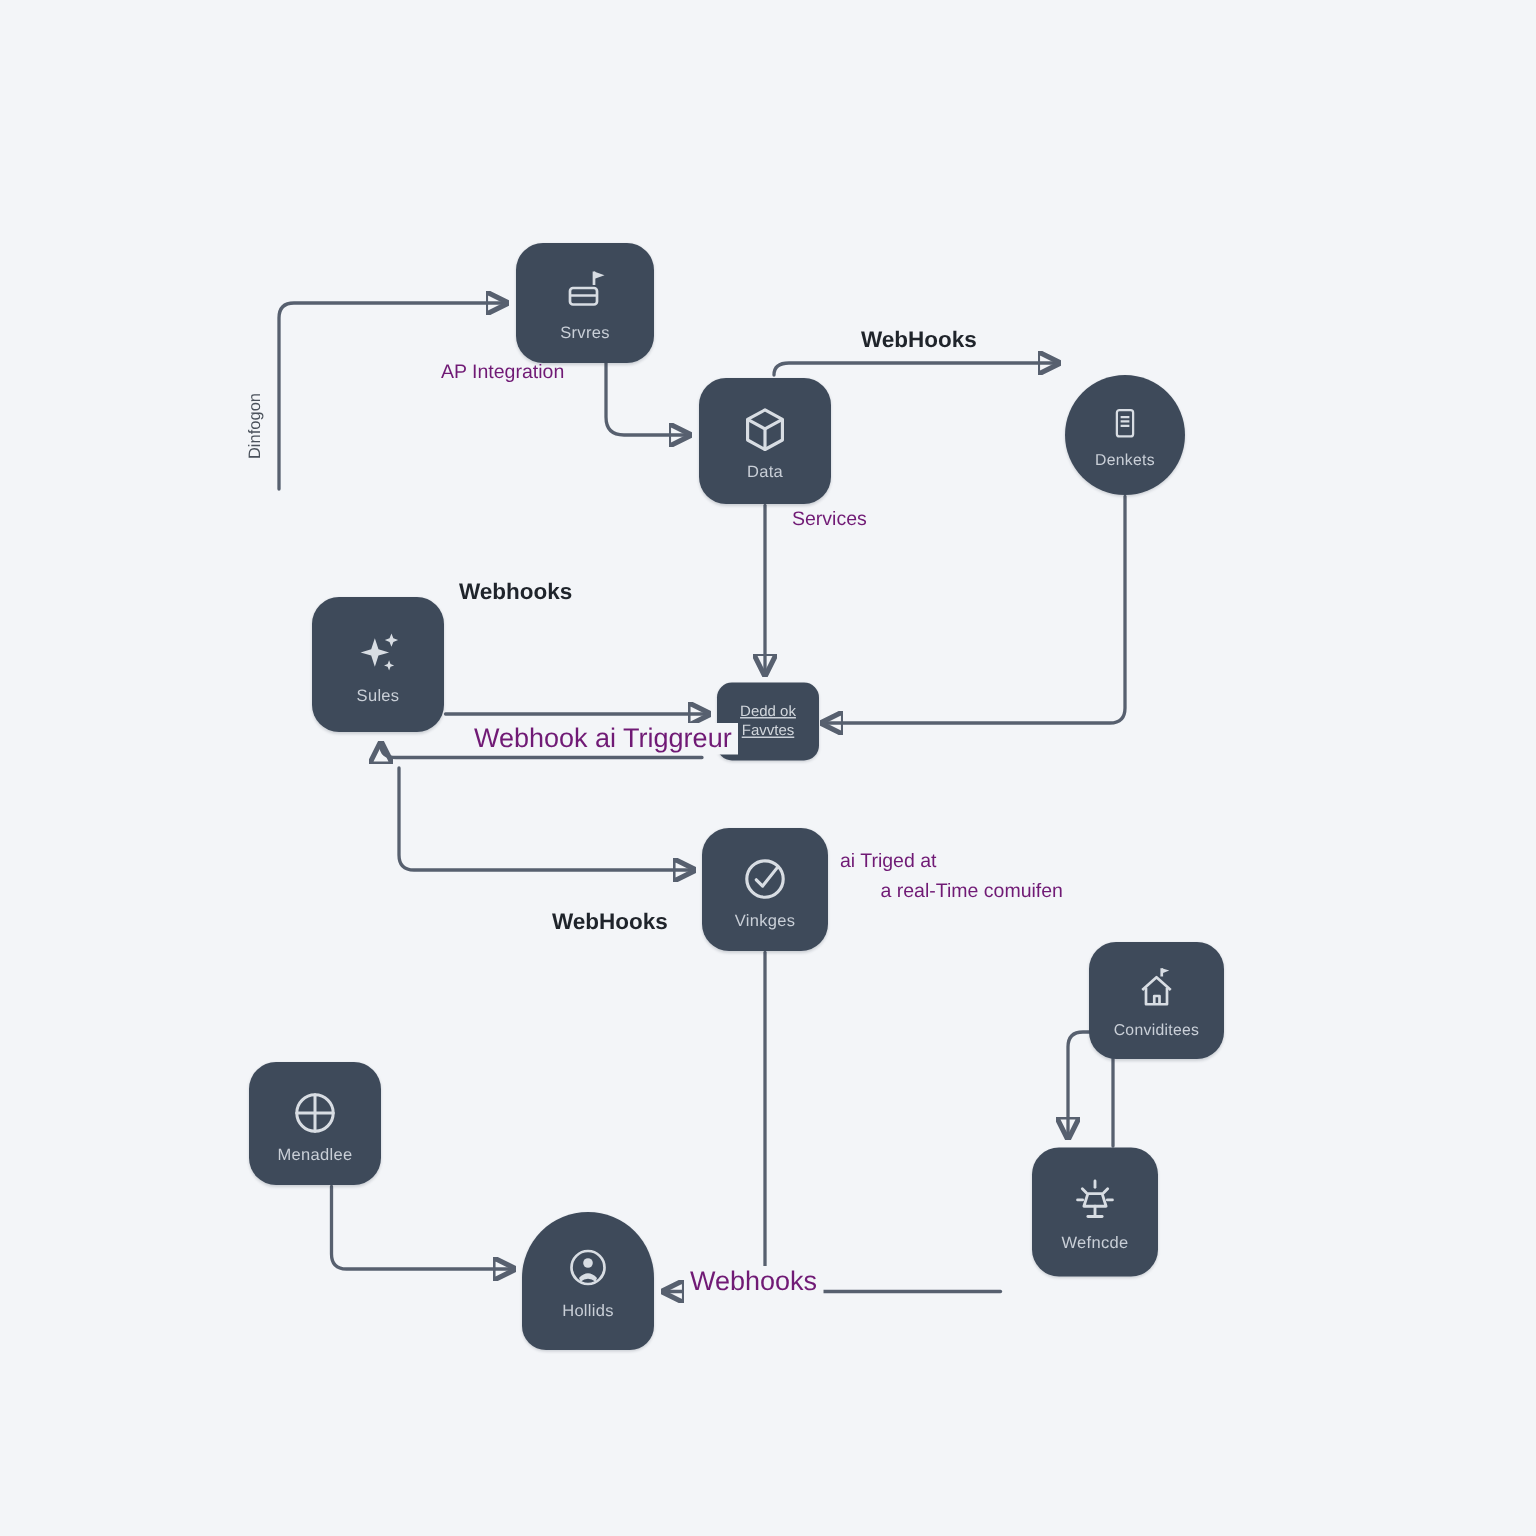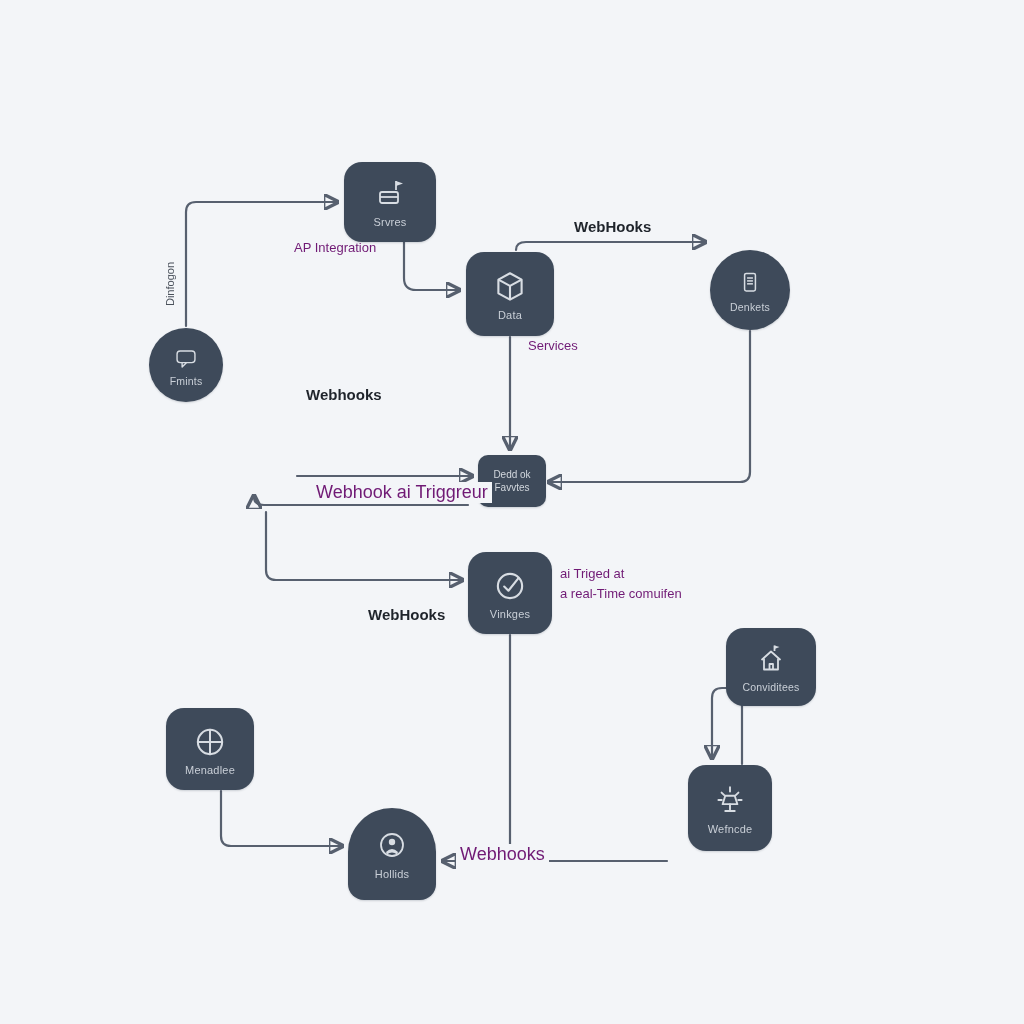--- a/index.html
+++ b/index.html
@@ -21,21 +21,21 @@
     align-items:center;justify-content:center;
     box-shadow:0 1px 2px rgba(30,40,55,.18);
     color:#c9cfd7;
   }
   .node.circle{border-radius:50%;}
   .node .icon{display:block;}
   .node .nlabel{
     font-size:11px;letter-spacing:.2px;margin-top:3px;
     color:#c9cfd7;white-space:nowrap;
   }
-  .node.queue{border-radius:10px;}
+  .node.queue{border-radius:10px;text-decoration:underline;}
   .node.queue span{font-size:10px;line-height:1.35;color:#d2d7dd;}
 
   .ann{position:absolute;font-size:13px;color:#701a75;white-space:nowrap;}
   .ann.bold{font-weight:700;font-size:15px;color:#1f242b;}
   .ann.small{font-size:18px;}
   .ann.vert{transform:rotate(-90deg);transform-origin:center;font-size:11px;color:#4a515b;width:80px;text-align:center;}
 </style>
 </head>
 <body>
 
@@ -90,30 +90,29 @@
       <g stroke="#d8dde3" stroke-width="1.8" fill="none" stroke-linejoin="round">
         <rect x="11.5" y="6.5" width="13" height="21" rx="2"></rect>
         <path d="M14.5 12 H21.5"></path>
         <path d="M14.5 15.5 H21.5"></path>
         <path d="M14.5 19 H21.5"></path>
       </g>
     </svg>
     <span class="nlabel" style="font-size:10.5px">Denkets</span>
   </div>
 
-  <div class="node circle" style="left:149px;top:328px;width:74px;height:74px">
-    <svg class="icon" width="28" height="28" viewBox="0 0 36 36">
-      <g stroke="#d8dde3" stroke-width="1.8" fill="none" stroke-linejoin="round">
-        <rect x="6.5" y="9" width="23" height="15" rx="4"></rect>
-        <path d="M13 24 V29.5 L18.5 24"></path>
-      </g>
+
+  <div class="node" style="left:208px;top:398px;width:88px;height:90px">
+    <svg class="icon" width="38" height="38" viewBox="0 0 36 36">
+      <path d="M16 8 L18.3 15 L25 17 L18.3 19 L16 26 L13.7 19 L7 17 L13.7 15 Z" fill="#d8dde3"></path>
+      <path d="M26.5 5 L27.7 8 L30.7 9.2 L27.7 10.4 L26.5 13.4 L25.3 10.4 L22.3 9.2 L25.3 8 Z" fill="#d8dde3"></path>
+      <path d="M25 22 L25.9 24.3 L28.2 25.2 L25.9 26.1 L25 28.4 L24.1 26.1 L21.8 25.2 L24.1 24.3 Z" fill="#d8dde3"></path>
     </svg>
-    <span class="nlabel" style="font-size:10.5px">Fmints</span>
+    <span class="nlabel">Sules</span>
   </div>
-
 
   <div class="node queue" style="left:478px;top:455px;width:68px;height:52px">
     <span>Dedd ok</span>
     <span>Favvtes</span>
   </div>
 
   <div class="node" style="left:468px;top:552px;width:84px;height:82px">
     <svg class="icon" width="38" height="38" viewBox="0 0 36 36">
       <g stroke="#d8dde3" stroke-width="2" fill="none" stroke-linecap="round" stroke-linejoin="round">
         <circle cx="18" cy="18" r="11.5"></circle>
@@ -171,18 +170,18 @@
     </svg>
     <span class="nlabel" style="font-size:10.5px">Conviditees</span>
   </div>
 
   <div class="ann" style="left:294px;top:240px">AP Integration</div>
   <div class="ann bold" style="left:574px;top:218px">WebHooks</div>
   <div class="ann" style="left:528px;top:338px">Services</div>
   <div class="ann bold" style="left:306px;top:386px">Webhooks</div>
   <div class="ann small" style="left:312px;top:482px;background:#f3f5f8;padding:0 4px">Webhook ai Triggreur</div>
   <div class="ann" style="left:560px;top:566px">ai Triged at</div>
-  <div class="ann" style="left:560px;top:586px">a real-Time comuifen</div>
+  <div class="ann" style="left:587px;top:586px">a real-Time comuifen</div>
   <div class="ann bold" style="left:368px;top:606px">WebHooks</div>
   <div class="ann small" style="left:456px;top:844px;background:#f3f5f8;padding:0 4px">Webhooks</div>
   <div class="ann vert" style="left:130px;top:278px">Dinfogon</div>
 
 </div>
 
 </body></html>

